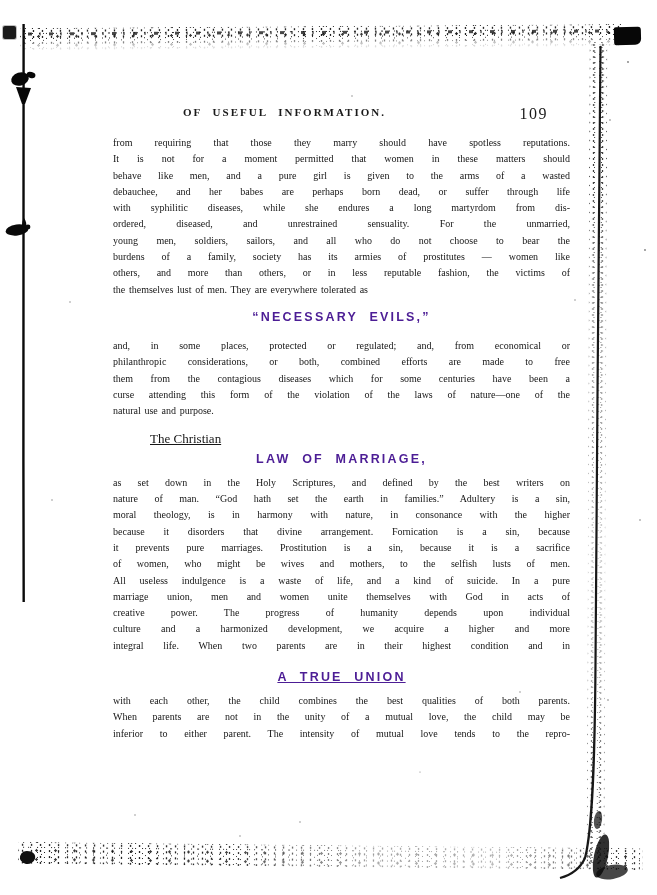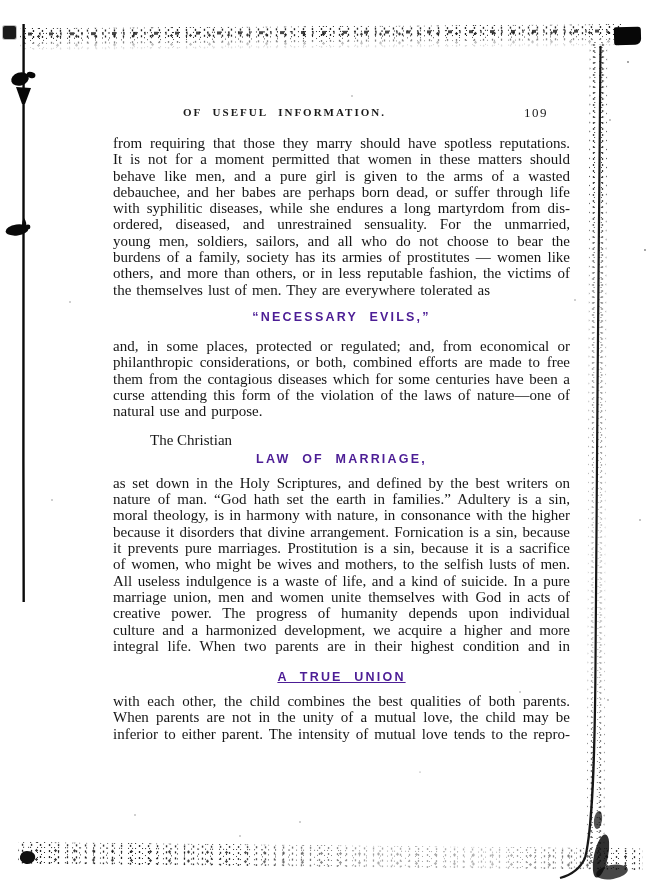--- a/index.html
+++ b/index.html
@@ -16,36 +16,36 @@
     position:absolute;left:113px;top:106px;width:457px;
   }
   .running-header{position:relative;height:16px;}
   .running-title{
     position:absolute;left:70px;top:0;
     font-size:11px;font-weight:bold;letter-spacing:2px;word-spacing:6px;
     color:#1a1a1a;
   }
   .page-number{
     position:absolute;right:22px;top:-1px;
-    font-size:13px;letter-spacing:1.5px;color:#1a1a1a;
-  }
-  .para{font-size:15px;line-height:16.3px;word-spacing:1.2px;}
+    font-size:16px;letter-spacing:1.5px;color:#1a1a1a;
+  }
+  .para{font-size:10px;line-height:16.3px;word-spacing:1.2px;}
   .tline{
     text-align:justify;
     min-height:16.3px;max-height:16.4px;overflow:hidden;
   }
   .tline.j{text-align-last:justify;}
   .section-heading{
     text-align:center;
     font-family:"Liberation Sans","DejaVu Sans",sans-serif;
     font-weight:bold;font-size:12.5px;letter-spacing:2.2px;word-spacing:6px;
     color:#4c1d95;line-height:16px;
   }
   .lead-line{
-    font-size:15px;line-height:16.3px;padding-left:37px;
+    font-size:13px;line-height:16.3px;padding-left:37px;text-decoration:underline;
   }
   .p1{margin-top:13px;}
   .h1{margin-top:11px;}
   .p2{margin-top:13px;}
   .lead-line{margin-top:12px;}
   .h2{margin-top:3px;}
   .p3{margin-top:8px;}
   .h3{margin-top:15px;text-decoration:underline;}
   .p4{margin-top:8px;}
 

